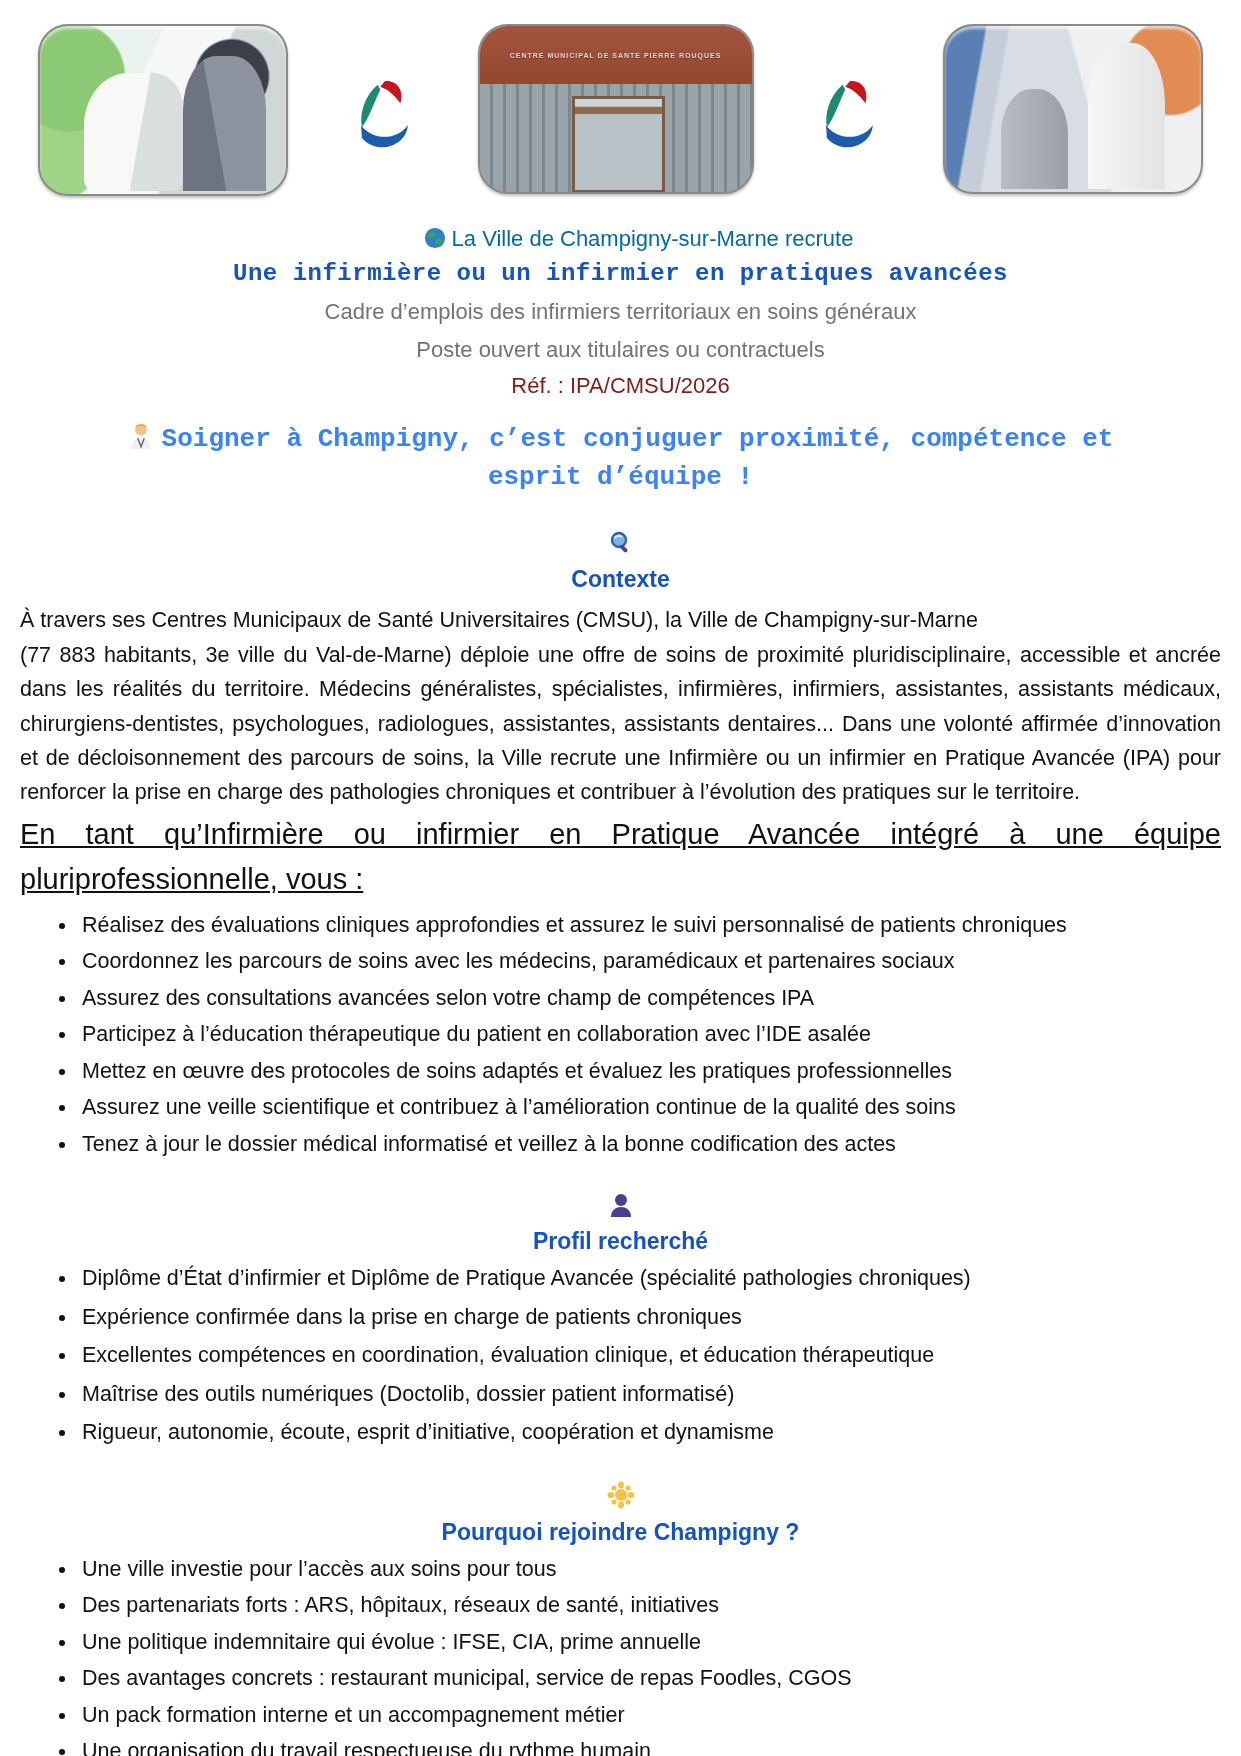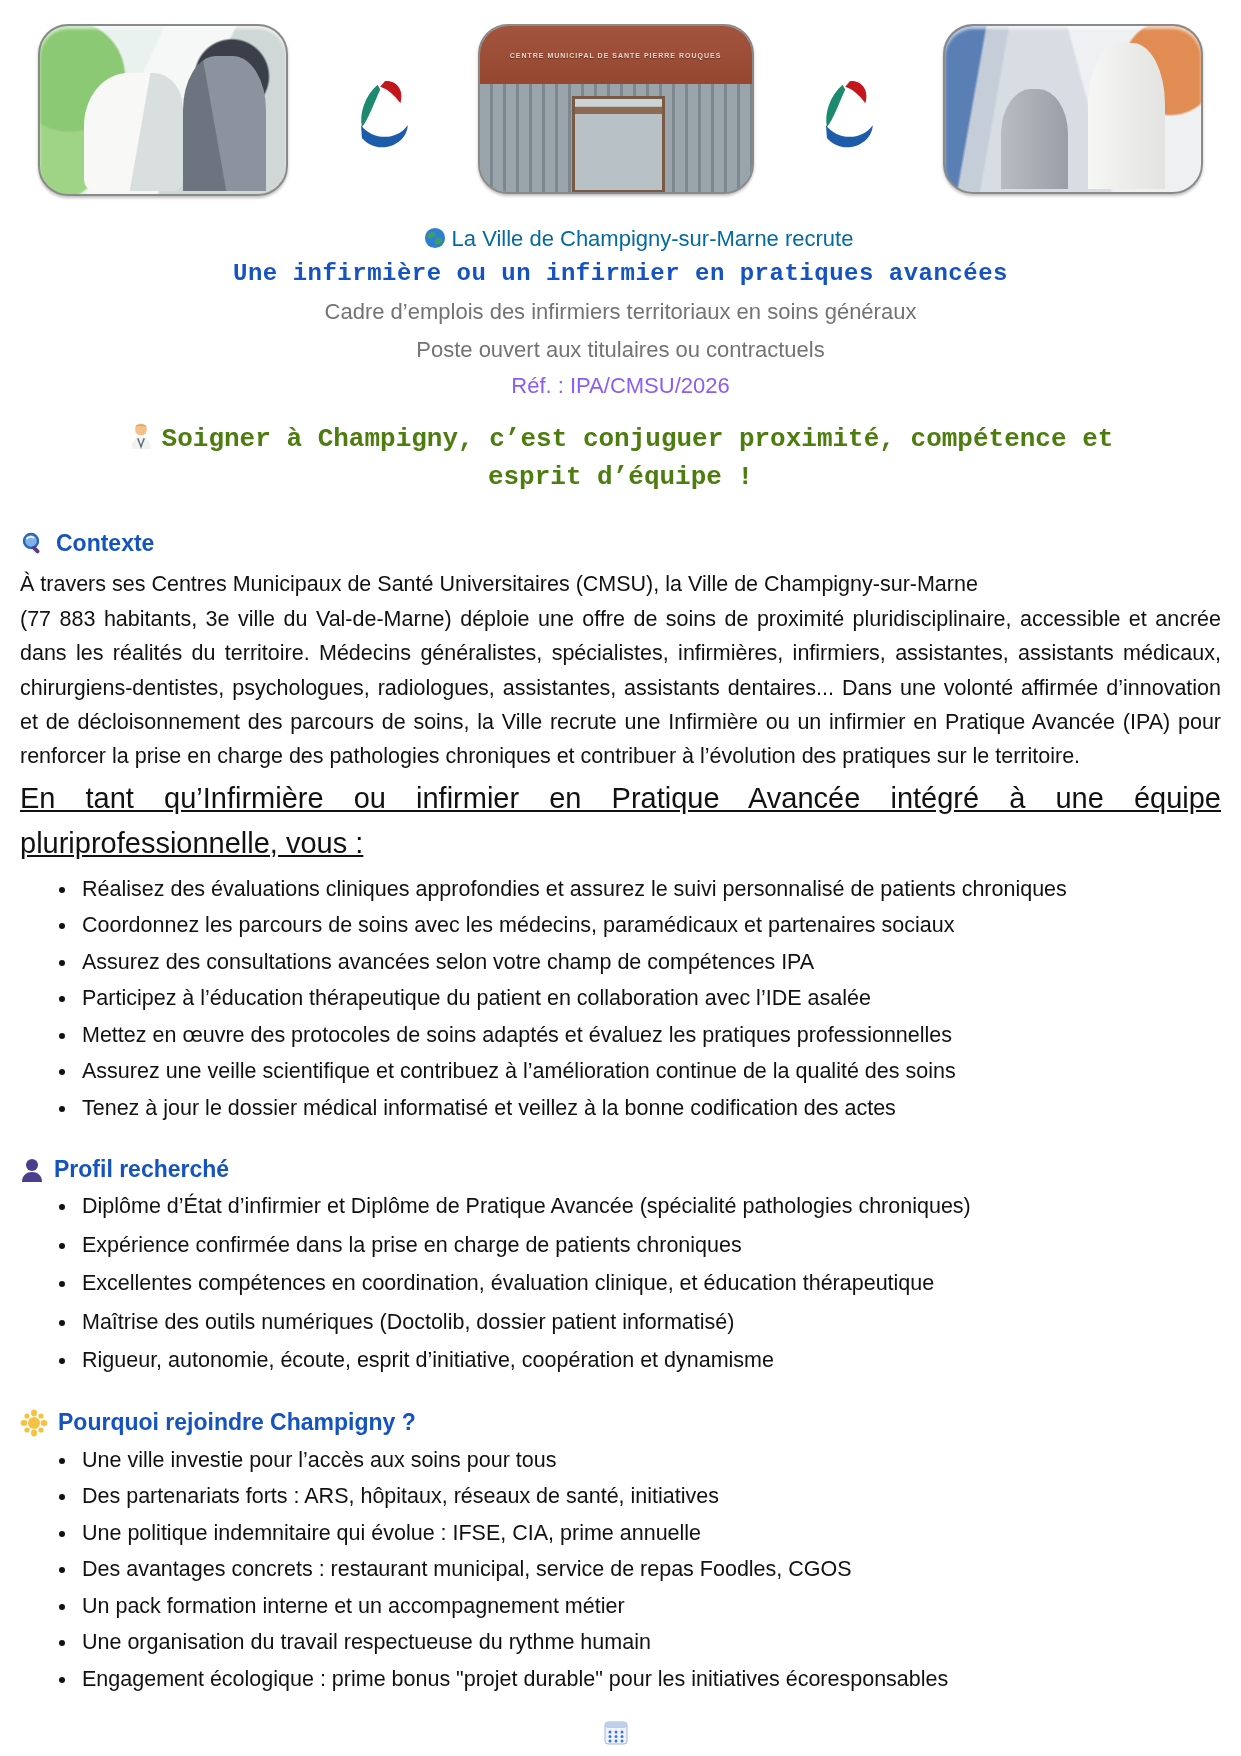--- a/index.html
+++ b/index.html
@@ -54,30 +54,30 @@
   .photo-right::after{content:"";position:absolute;left:22%;top:38%;width:26%;height:60%;
     background:linear-gradient(90deg,#b9bcc2,#9b9ea6);border-radius:45% 45% 0 0;}
   .logo{width:66px;height:92px;margin-top:46px;flex:none;}
   
   .center{text-align:center;}
   .brand-line{margin-top:30px;font-size:22px;color:#0369a1;padding-left:36px;}
   .doc-title{
     margin-top:8px;font-family:"Liberation Mono","DejaVu Sans Mono",monospace;
     font-weight:bold;font-size:24px;color:#1453c0;letter-spacing:.5px;}
   .subtitle{margin-top:12px;font-size:22px;color:#737373;}
-  .reference{margin-top:10px;font-size:22px;color:#8b5cf6;}
+  .reference{margin-top:10px;font-size:22px;color:#7f1d1d;}
   .tagline{
     margin:22px auto 0;max-width:1030px;
     font-family:"Liberation Mono","DejaVu Sans Mono",monospace;
-    font-weight:bold;font-size:26px;line-height:1.45;color:#4d7c0f;}
+    font-weight:bold;font-size:26px;line-height:1.45;color:#3b82f6;}
   
   .section{padding:0 20px;}
   .section-header{
     display:flex;align-items:center;gap:10px;
-    margin:34px 0 10px 0;font-weight:bold;font-size:23px;color:#1453c0;}
+    margin:34px 0 10px 0;font-weight:bold;font-size:23px;color:#1453c0;flex-direction:column;}
   .section-header .icn{flex:none;display:inline-flex;}
   .body-par{font-size:21.5px;line-height:1.6;text-align:justify;margin:0;}
   .body-par.first-line{text-align:left;}
   .intro-line{font-size:29px;line-height:1.55;margin:2px 0 10px 0;text-align:justify;text-decoration:underline;}
   ul.bullets{margin:6px 0 0 0;padding:0 0 0 58px;list-style:disc;}
   ul.bullets li{font-size:21.5px;line-height:1.28;margin-bottom:11px;padding-left:4px;}
   ul.bullets.tight li{margin-bottom:9px;}
   
   .footer{margin-top:26px;text-align:center;}
   .footer-line{font-size:21.5px;margin-top:6px;}

